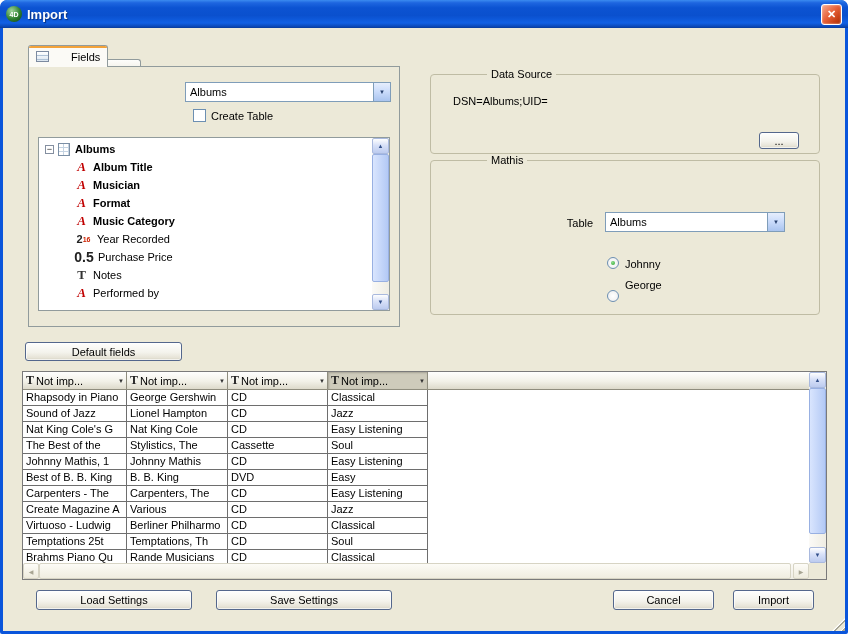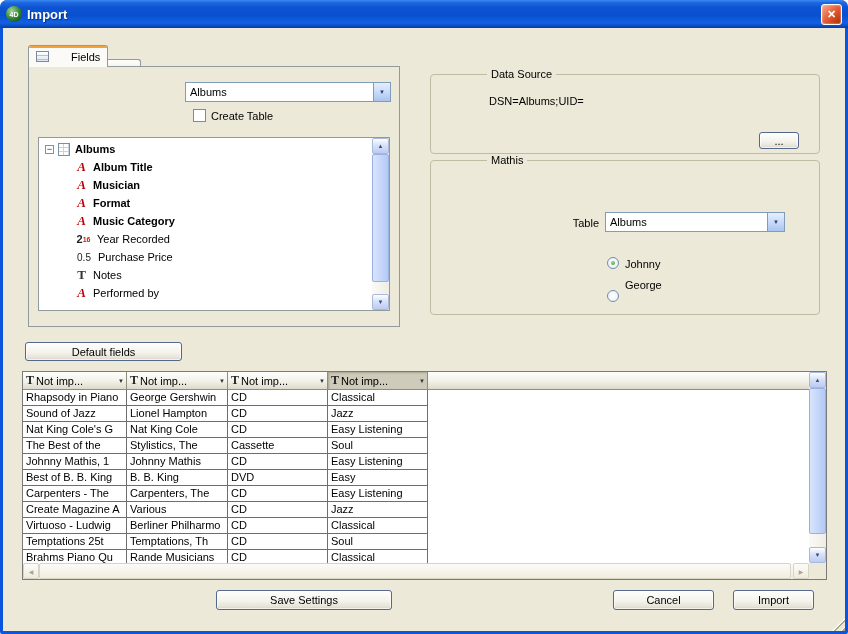--- a/index.html
+++ b/index.html
@@ -66,21 +66,21 @@
   .minus-box { width:9px; height:9px; border:1px solid #848FA0; background:#fff; display:flex; align-items:center; justify-content:center;
     font-size:9px; line-height:7px; color:#222; margin-right:4px; }
   .table-ic { width:12px; height:13px; border:1px solid #7B8FA5;
     background: repeating-linear-gradient(180deg, transparent 0 3px, #C4D3E2 3px 4px),
                 repeating-linear-gradient(90deg, transparent 0 4px, #C4D3E2 4px 5px), #fff; }
   .ticon { display:inline-flex; align-items:center; justify-content:center; }
   .ticon.alpha { width:13px; font-family:"Liberation Serif", serif; font-style:italic; font-weight:bold; font-size:13px; color:#C00000; }
   .ticon.int { width:17px; font-weight:bold; font-size:11px; color:#222; }
   .ticon.int sup { font-size:7px; color:#CC2200; font-weight:bold; }
   .ticon.date { width:13px; height:13px; border:1px solid #6A87A8; border-top:3px solid #9AAFC4; background:#fff; font-size:7px; color:#223; }
-  .ticon.real { width:18px; font-weight:normal; font-size:10px; color:#222; }
+  .ticon.real { width:18px; font-weight:bold; font-size:14px; color:#222; }
   .ticon.text { width:13px; font-family:"Liberation Serif", serif; font-weight:bold; font-size:13px; color:#333; }
 
   
   .sb { background:linear-gradient(90deg,#FBFAF7,#EFEDE3); }
   .sb.v { position:absolute; right:0; top:0; bottom:0; width:17px; }
   .sb-btn { position:absolute; display:flex; align-items:center; justify-content:center; font-size:6px; color:#33508A;
     background:linear-gradient(180deg,#FEFEFE,#D8E1F8 45%,#BCCBEF); border:1px solid #A9B9DE; border-radius:2px; }
   .sb.v .sb-btn { left:0; width:17px; height:16px; }
   .sb.v .sb-btn.up { top:0; } .sb.v .sb-btn.down { bottom:0; }
   .sb-thumb { position:absolute; background:linear-gradient(90deg,#D9E5FE,#B3C9F5); border:1px solid #98B0E2; border-radius:2px; }
@@ -197,27 +197,27 @@
         </div>
       <div class="sb-thumb" style="top:16px; height:128px;"></div>
       <div class="sb-btn down">
           <span>▼</span>
         </div>
     </div>
   </div>
 
   <div class="abs groupbox" style="left:430px; top:74px; width:390px; height:80px;">
     <div class="gb-caption">Data Source</div>
-    <div class="abs label" style="left:22px; top:20px;margin-left:36px;">DSN=Albums;UID=</div>
+    <div class="abs label" style="left:22px; top:20px;">DSN=Albums;UID=</div>
     <div class="abs xp-btn" style="left:328px; top:57px; width:40px; height:17px;">...</div>
   </div>
 
   <div class="abs groupbox" style="left:430px; top:160px; width:390px; height:155px;">
     <div class="gb-caption">Mathis</div>
-    <div class="abs label" style="left:130px; top:56px; width:38px; text-align:right;">Table</div>
+    <div class="abs label" style="left:130px; top:56px; width:38px; text-align:center;">Table</div>
     <div class="abs combo" style="left:174px; top:51px; width:180px; height:20px;">
       <span class="combo-val">Albums</span>
       <span class="combo-btn">▼</span>
     </div>
     <div class="abs radio sel" style="left:176px; top:96px;"></div>
     <div class="abs label" style="left:194px; top:97px;">Johnny</div>
     <div class="abs radio" style="left:176px; top:117px;"></div>
     <div class="abs label" style="left:194px; top:118px;">George</div>
   </div>
 
@@ -331,18 +331,19 @@
           <span>◀</span>
         </div>
       <div class="sb-thumb pale" style="left:16px; width:752px;"></div>
       <div class="sb-btn right pale">
           <span>▶</span>
         </div>
     </div>
     <div class="gcorner"></div>
   </div>
 
+  <div class="abs xp-btn" style="left:36px; top:590px; width:156px; height:20px;">Load Settings</div>
   <div class="abs xp-btn" style="left:216px; top:590px; width:176px; height:20px;">Save Settings</div>
   <div class="abs xp-btn" style="left:613px; top:590px; width:101px; height:20px;">Cancel</div>
   <div class="abs xp-btn" style="left:733px; top:590px; width:81px; height:20px;">Import</div>
 
   <div class="grip"></div>
 </div>
 
 </body></html>

